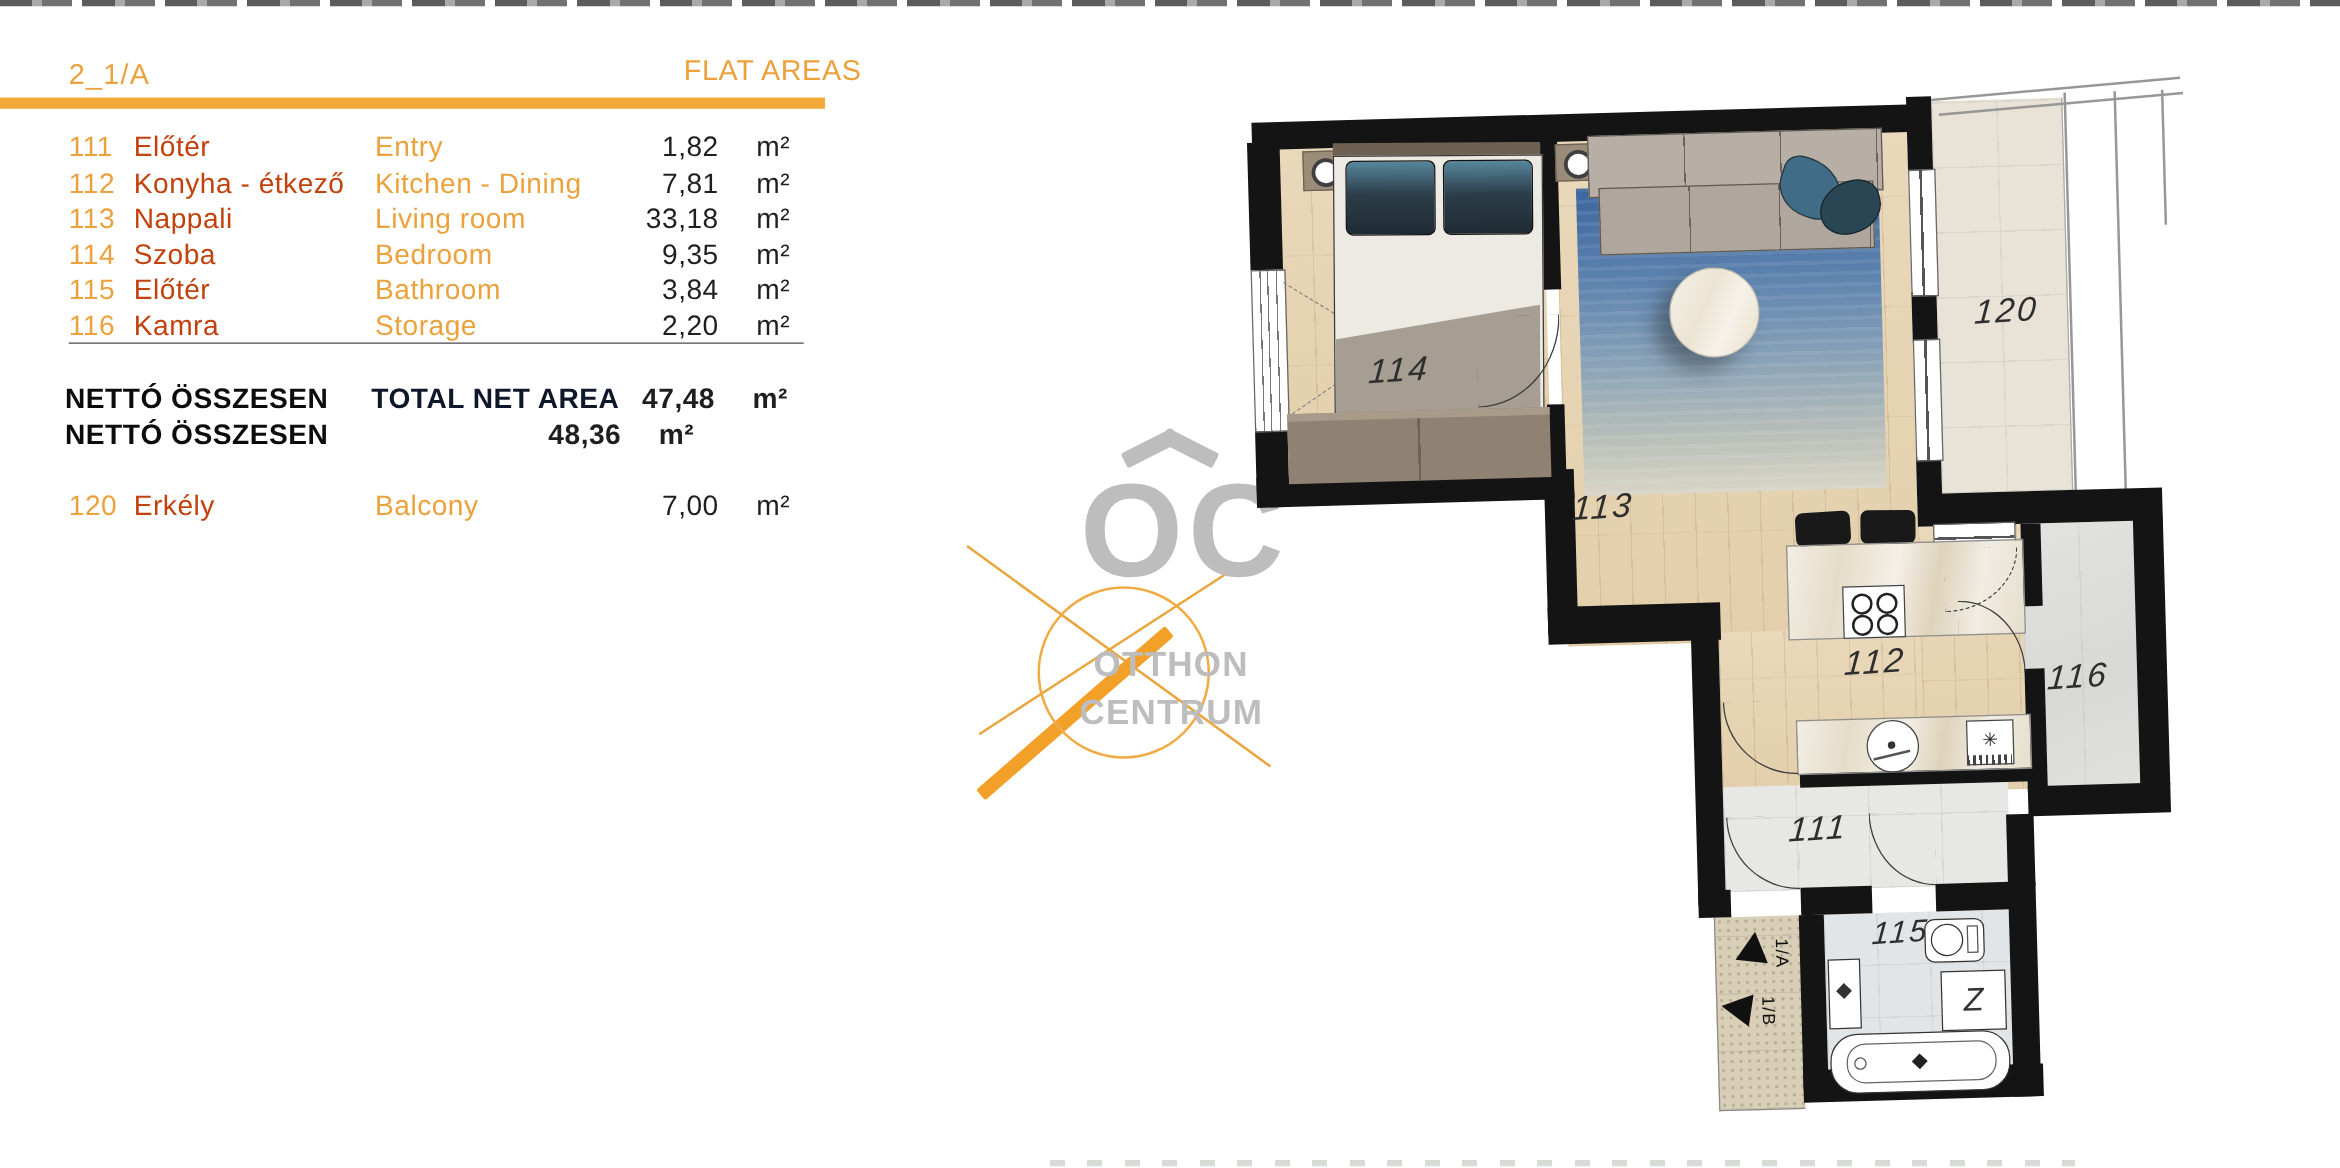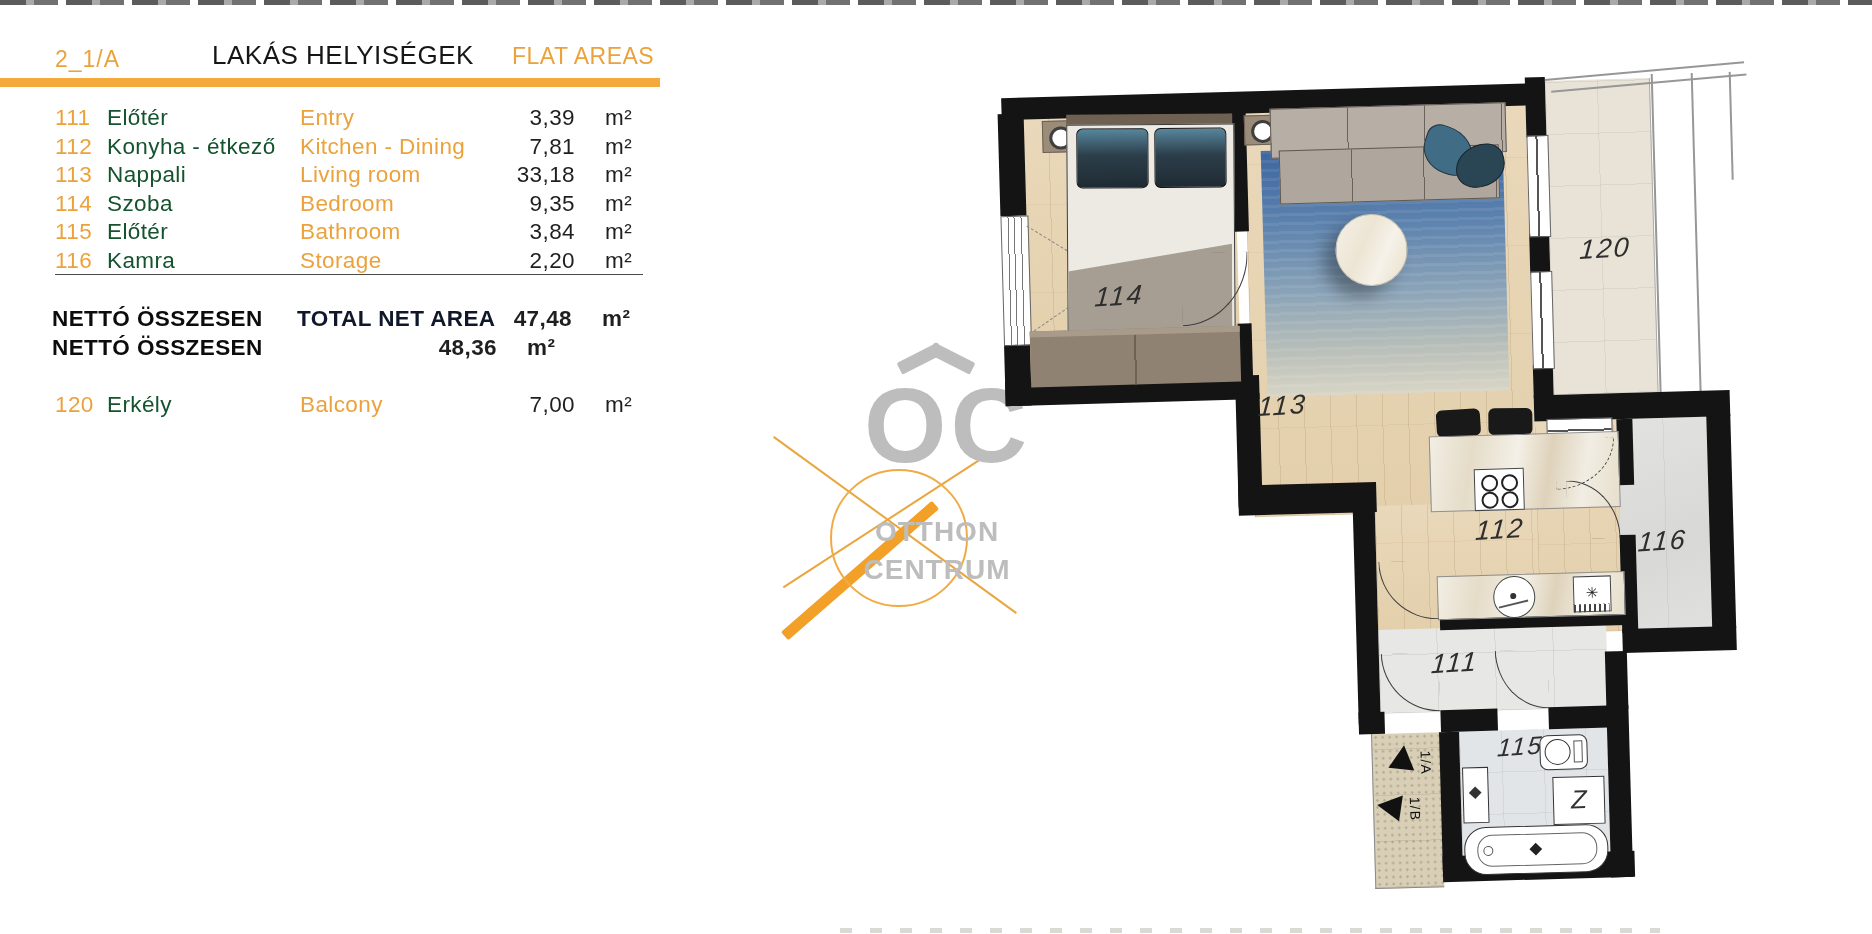--- a/index.html
+++ b/index.html
@@ -3,28 +3,28 @@
 <meta charset="utf-8">
 <style>
   html,body{margin:0;padding:0;background:#ffffff;}
   .page{position:relative;width:1872px;height:934px;background:#fff;overflow:hidden;
         font-family:"Liberation Sans",sans-serif;color:#1a1a1a;}
   .abs{position:absolute;}
 
   
   .unit-id{position:absolute;left:55px;top:46px;font-size:23px;letter-spacing:1px;color:#EBA23C;}
   .title-hu{position:absolute;left:212px;top:40px;font-size:26px;letter-spacing:.5px;color:#161616;}
-  .title-en{position:absolute;left:512px;top:43px;font-size:23px;letter-spacing:.5px;color:#EBA23C;text-align:right;}
+  .title-en{position:absolute;left:547px;top:43px;font-size:23px;letter-spacing:.5px;color:#EBA23C;text-align:right;}
   .accent-bar{position:absolute;left:0;top:78px;width:660px;height:9px;background:#F4A93B;}
 
   .room-row,.total-row,.balcony-row{display:grid;grid-template-columns:52px 193px 200px 75px 72px;
       height:28.5px;align-items:center;font-size:22.5px;letter-spacing:.4px;}
   .total-row{grid-template-columns:245px 200px 75px 72px;font-weight:bold;font-size:22.5px;}
   .c-code{color:#EBA23C;}
-  .c-hu{color:#14532d;}
+  .c-hu{color:#c2410c;}
   .c-en{color:#EBA23C;}
   .c-val{color:#1f1f1f;text-align:right;}
   .c-unit{color:#1f1f1f;padding-left:30px;}
   .tbl-rule{position:absolute;left:55px;top:274px;width:588px;border-top:1.6px solid #4a4a4a;}
   .tot-hu{color:#0c0c0c;}
   .tot-en{color:#0f172a;}
   .oc-mono{position:absolute;left:864px;top:372px;font-size:106px;font-weight:bold;
            letter-spacing:4px;color:#bdbdbd;line-height:1;}
   .logo-word1{position:absolute;left:862px;top:516px;width:150px;text-align:center;
            font-size:28px;font-weight:bold;letter-spacing:1px;color:#bdbdbd;}
@@ -80,30 +80,29 @@
   .arrow-label{position:absolute;font-size:14px;color:#111;transform:rotate(90deg);letter-spacing:1px;}
 </style>
 </head>
 <body>
 
 <div class="page">
   <div class="edge-top"></div>
   <div class="edge-bottom"></div>
 
   <div class="unit-id">2_1/A</div>
-  <div class="title-hu">LAKÁS HELYISÉGEK</div>
   <div class="title-en">FLAT AREAS</div>
   <div class="accent-bar"></div>
 
   <div class="abs" style="left:55px;top:104px;width:600px;">
     <div class="room-row">
       <span class="c-code">111</span>
       <span class="c-hu">Előtér</span>
       <span class="c-en">Entry</span>
-      <span class="c-val">3,39</span>
+      <span class="c-val">1,82</span>
       <span class="c-unit">m²</span>
     </div>
     <div class="room-row">
       <span class="c-code">112</span>
       <span class="c-hu">Konyha - étkező</span>
       <span class="c-en">Kitchen - Dining</span>
       <span class="c-val">7,81</span>
       <span class="c-unit">m²</span>
     </div>
     <div class="room-row">

